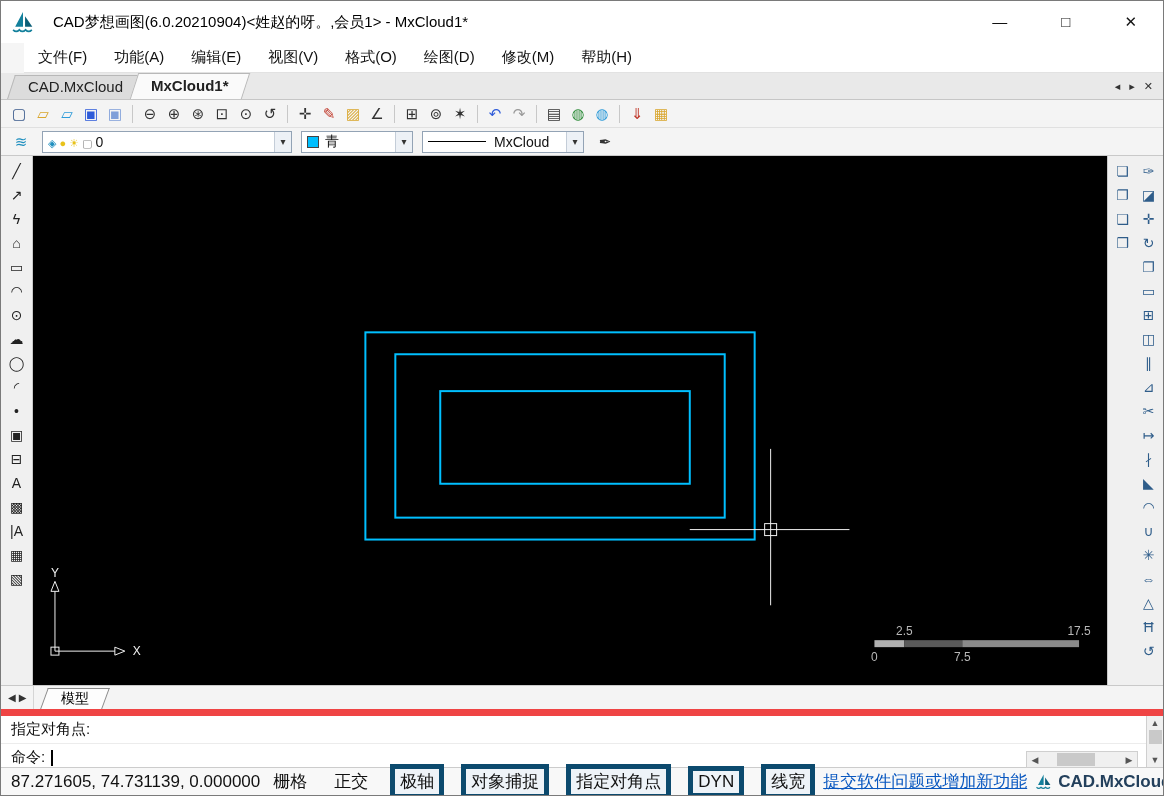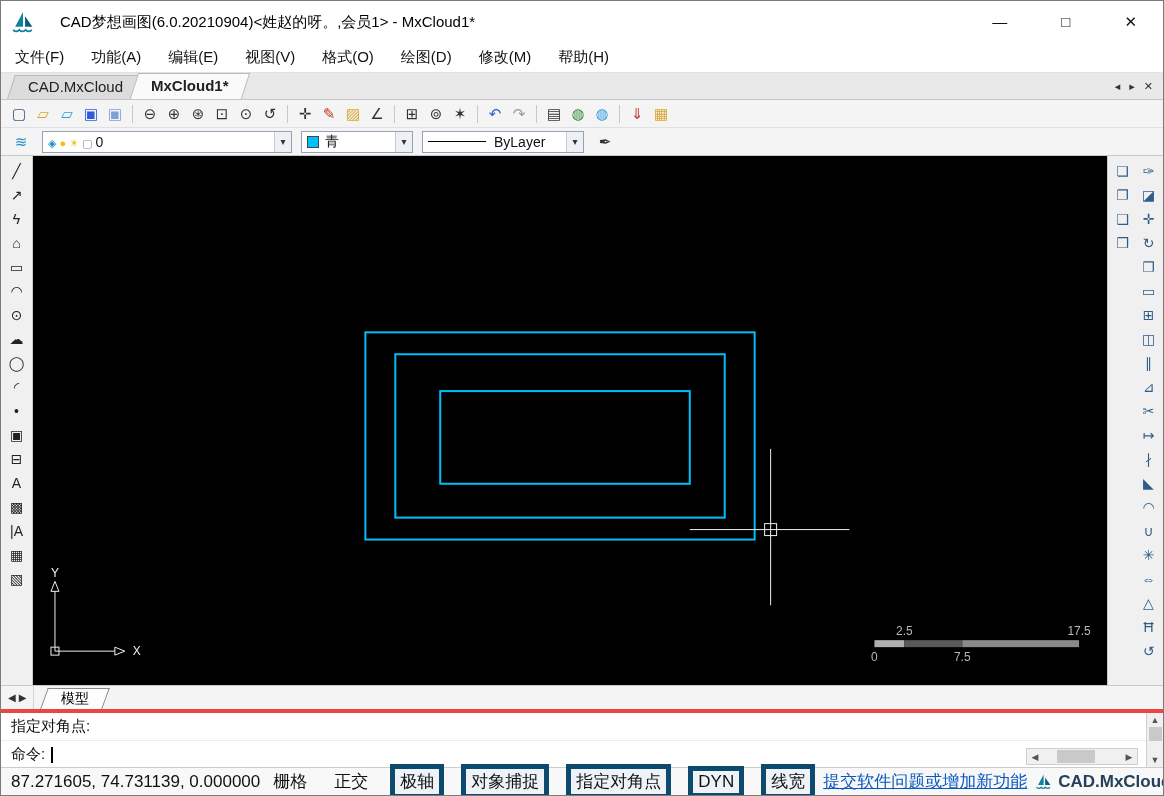--- a/index.html
+++ b/index.html
@@ -2,26 +2,26 @@
 <html><head>
 <meta charset="utf-8">
 <style>
   * { box-sizing: border-box; }
   body { margin:0; background:#555; font-family:"Liberation Sans","DejaVu Sans",sans-serif; }
   .window { width:1164px; height:796px; background:#f5f5f5; display:flex; flex-direction:column; border:1px solid #7a7a7a; overflow:hidden; }
 
   
   .titlebar { height:42px; background:#ffffff; display:flex; align-items:center; padding:0 10px; font-size:15px; flex:0 0 auto; }
   .app-icon { display:flex; }
-  .title { margin-left:24px; color:#000; white-space:nowrap; }
+  .title { margin-left:17px; color:#000; white-space:nowrap; }
   .win-controls { margin-left:auto; display:flex; gap:54px; padding-right:16px; font-size:15px; color:#111; }
   .win-btn { cursor:default; }
 
   
-  .menubar { height:30px; background:#fff; display:flex; align-items:center; padding:0 14px; gap:27px; font-size:15px; border-bottom:1px solid #e2e2e2; flex:0 0 auto; }
+  .menubar { height:30px; background:#fff; display:flex; align-items:center; padding:0 14px; gap:27px; font-size:15px; border-bottom:1px solid #e2e2e2; flex:0 0 auto;margin-left:23px; }
   .menu-item { color:#111; white-space:nowrap; }
 
   
   .tabbar { height:27px; background:#e9e9e9; display:flex; align-items:flex-end; border-bottom:1px solid #c6c6c6; flex:0 0 auto; }
   .doc-tabs { display:flex; align-items:flex-end; padding-left:10px; height:100%; }
   .doc-tab { height:24px; line-height:22px; padding:0 16px; background:#dcdcdc; border:1px solid #b8b8b8; border-bottom:none; transform:skewX(-18deg); font-size:15px; color:#222; }
   .doc-tab > span { display:block; transform:skewX(18deg); }
   .doc-tab.active { background:#fafafa; font-weight:bold; height:26px; line-height:24px; z-index:1; margin-left:-6px; }
   .tab-controls { margin-left:auto; display:flex; align-items:center; gap:9px; padding:0 10px; font-size:11px; color:#333; height:100%; }
 
@@ -52,21 +52,21 @@
   .canvas svg { position:absolute; left:0; top:0; width:100%; height:100%; }
 
   
   .modelbar { height:24px; background:#f4f4f4; border-top:1px solid #c9c9c9; display:flex; align-items:flex-end; font-size:14px; flex:0 0 auto; }
   .model-nav { display:flex; gap:3px; padding:0 7px; align-items:center; height:100%; border-right:1px solid #d5d5d5; }
   .model-nav span { font-size:10px; color:#333; }
   .model-tab { margin-left:10px; height:21px; line-height:19px; padding:0 16px; background:#fdfdfd; border:1px solid #8a8a8a; border-bottom:none; transform:skewX(-20deg); }
   .model-tab > span { display:block; transform:skewX(20deg); }
 
   
-  .cmd { height:58px; background:#fff; border-top:4px solid #ef4444; display:flex; font-size:15px; flex:0 0 auto; }
+  .cmd { height:58px; background:#fff; border-top:7px solid #ef4444; display:flex; font-size:15px; flex:0 0 auto; }
   .cmd-lines { flex:1; display:flex; flex-direction:column; min-width:0; }
   .cmd-history { flex:1; padding:4px 10px; color:#111; border-bottom:1px solid #ececec; }
   .cmd-input { flex:1; padding:4px 10px; display:flex; align-items:center; position:relative; color:#111; }
   .caret { display:inline-block; width:1.5px; height:16px; background:#000; margin-left:6px; animation:blink 1s steps(1) infinite; }
   @keyframes blink { 50% { opacity:0; } }
   .hscroll { position:absolute; right:8px; bottom:3px; width:112px; height:17px; display:flex; align-items:center; background:#f0f0f0; border:1px solid #cfcfcf; font-size:9px; color:#555; }
   .hscroll .harrow { width:16px; text-align:center; }
   .hscroll .thumb { width:38px; height:13px; background:#c9c9c9; margin-left:14px; }
   .hscroll .harrow.right { margin-left:auto; }
   .vscroll { width:17px; background:#f0f0f0; border-left:1px solid #cfcfcf; display:flex; flex-direction:column; align-items:center; padding:2px 0; font-size:9px; color:#555; }
@@ -171,21 +171,21 @@
       <span class="combo-text">0</span>
       <span class="combo-arrow">▾</span>
     </div>
     <div class="combo color-combo">
       <span class="swatch" id="color-swatch" style="background: rgb(0, 191, 255);"></span>
       <span class="combo-text">青</span>
       <span class="combo-arrow">▾</span>
     </div>
     <div class="combo linetype-combo">
       <span class="linetype-sample"></span>
-      <span class="combo-text">ByLayer</span>
+      <span class="combo-text">MxCloud</span>
       <span class="combo-arrow">▾</span>
     </div>
     <span class="tb-icon" id="match-tool" style="color: rgb(51, 51, 51);">✒</span>
   </div>
 
   <div class="main">
     <div class="side left" id="draw-toolbar">
         <span class="side-icon" style="color: rgb(34, 34, 34);">╱</span>
         <span class="side-icon" style="color: rgb(34, 34, 34);">↗</span>
         <span class="side-icon" style="color: rgb(34, 34, 34);">ϟ</span>

